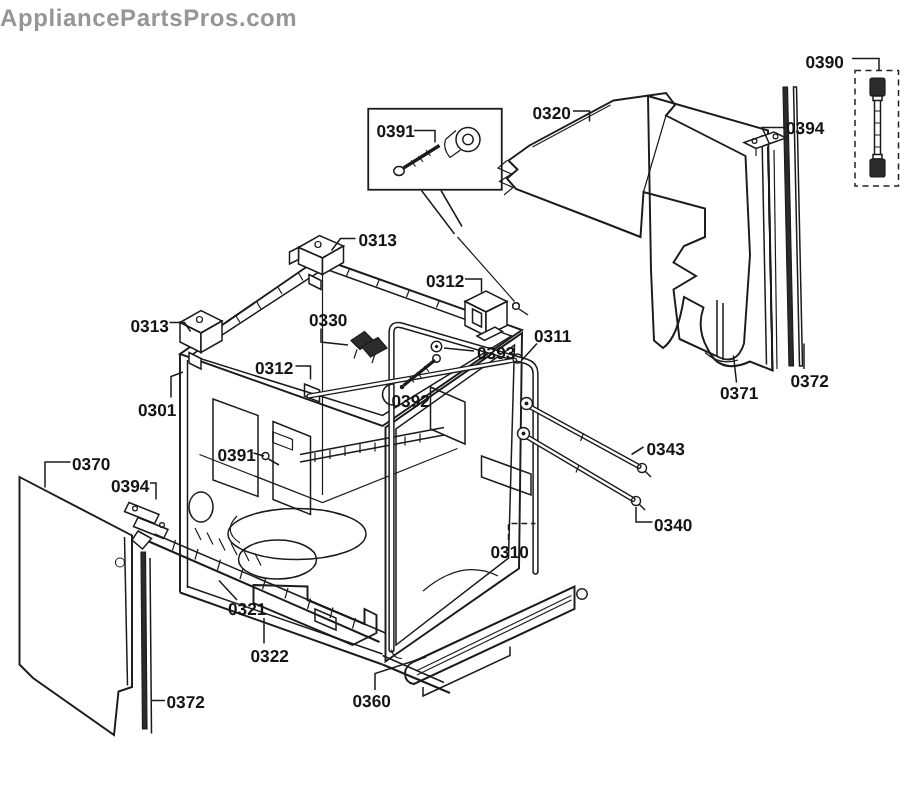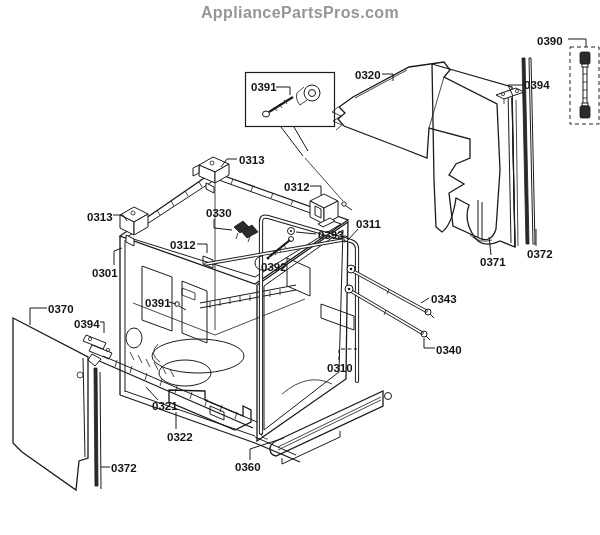--- a/index.html
+++ b/index.html
@@ -1,18 +1,18 @@
 <!DOCTYPE html>
 <html><head>
 <meta charset="utf-8">
 <style>
   html,body{margin:0;padding:0;background:#fff;}
   .page{position:relative;width:600px;height:535px;background:#fff;overflow:hidden;
         font-family:"Liberation Sans",sans-serif;}
-  .site-header{position:absolute;top:4px;left:0;width:100%;text-align:center;
+  .site-header{position:absolute;top:4px;left:0;width:100%;text-align:left;
         font-size:16px;font-weight:bold;letter-spacing:.4px;color:#969696;}
   svg{position:absolute;left:0;top:0;}
   .ln{fill:none;stroke:#1b1b1b;stroke-width:1;}
   .ln13{fill:none;stroke:#1b1b1b;stroke-width:1.3;}
   .thin{fill:none;stroke:#1b1b1b;stroke-width:.8;}
   .thick{fill:none;stroke:#1b1b1b;stroke-width:4.2;stroke-linecap:round;}
   .wover{fill:none;stroke:#fff;stroke-width:2.2;stroke-linecap:round;}
   .wfill{fill:#fff;stroke:#1b1b1b;stroke-width:1;}
   .dark{fill:#2b2b2b;stroke:#1b1b1b;stroke-width:.8;}
   .leader{fill:none;stroke:#1b1b1b;stroke-width:1;}

